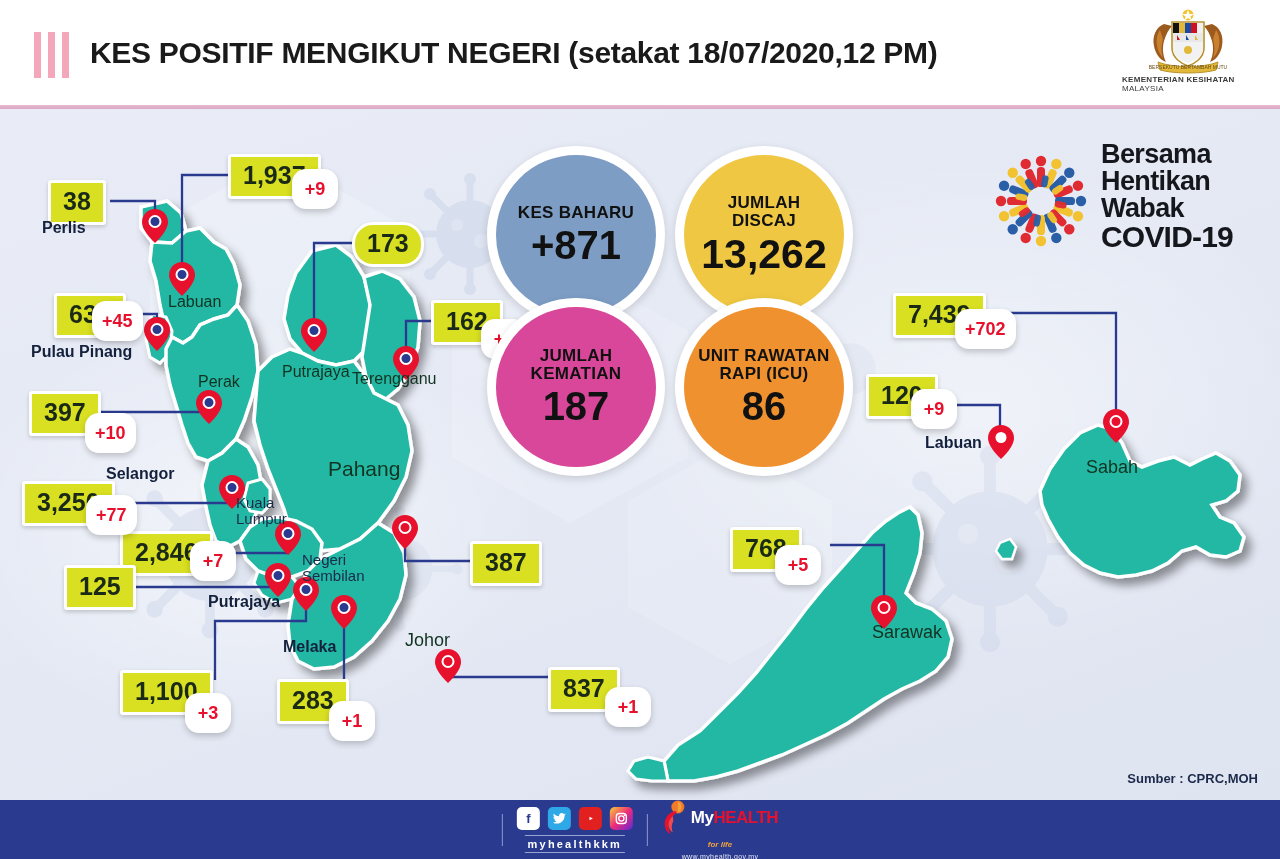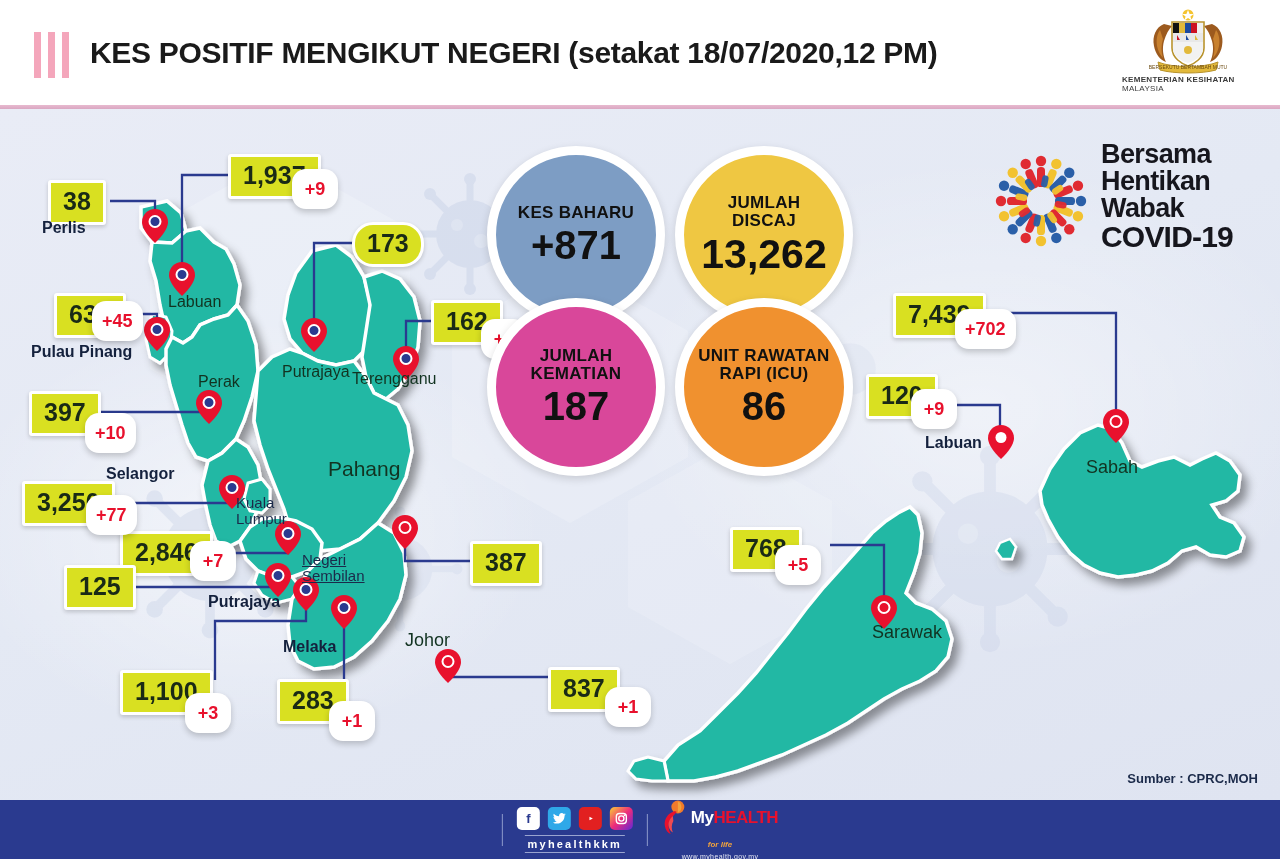--- a/index.html
+++ b/index.html
@@ -619,21 +619,21 @@
     <div class="state-label dark" style="left:31px;top:234px;">Pulau Pinang</div>
     <div class="state-label onmap" style="left:198px;top:264px;">Perak</div>
     <div class="state-label onmap" style="left:282px;top:254px;">Putrajaya</div>
     <div class="state-label onmap" style="left:352px;top:261px;">Terengganu</div>
     <div class="state-label dark" style="left:106px;top:356px;">Selangor</div>
     <div class="state-label twoline" style="left:236px;top:386px;">
       <div>Kuala</div>
       <div>Lumpur</div>
     </div>
     <div class="state-label dark" style="left:208px;top:484px;">Putrajaya</div>
-    <div class="state-label twoline" style="left:302px;top:443px;text-decoration:underline;">
+    <div class="state-label twoline" style="left:302px;top:443px;">
       <div>Negeri</div>
       <div>Sembilan</div>
     </div>
     <div class="state-label dark" style="left:283px;top:529px;">Melaka</div>
     <div class="state-label onmap" style="left:328px;top:348px;font-size:21px;">Pahang</div>
     <div class="state-label onmap" style="left:405px;top:521px;font-size:18px;">Johor</div>
     <div class="state-label dark" style="left:925px;top:325px;">Labuan</div>
     <div class="state-label onmap" style="left:1086px;top:348px;font-size:18px;">Sabah</div>
     <div class="state-label onmap" style="left:872px;top:513px;font-size:18px;">Sarawak</div>
 

